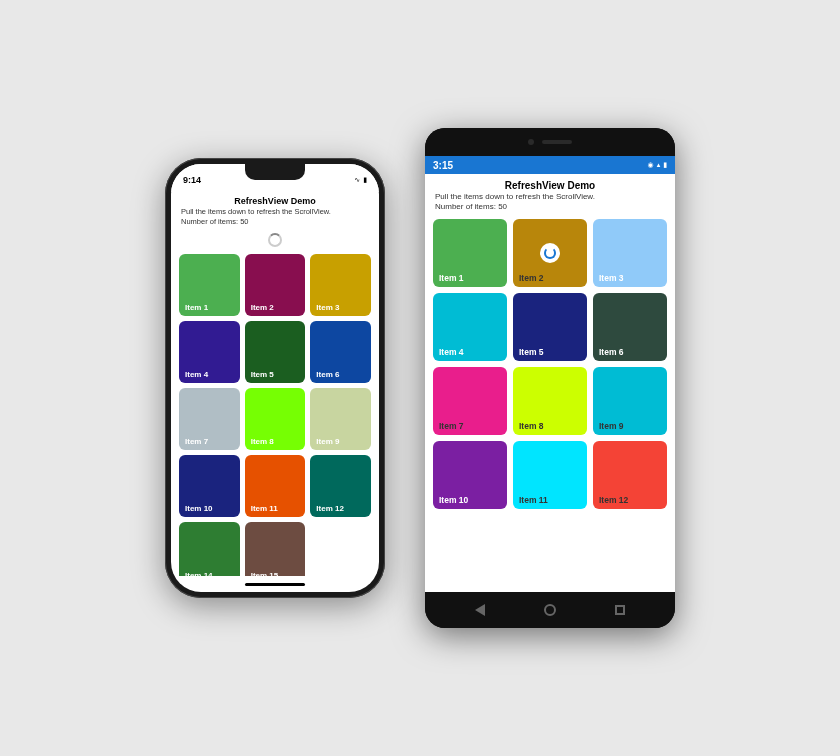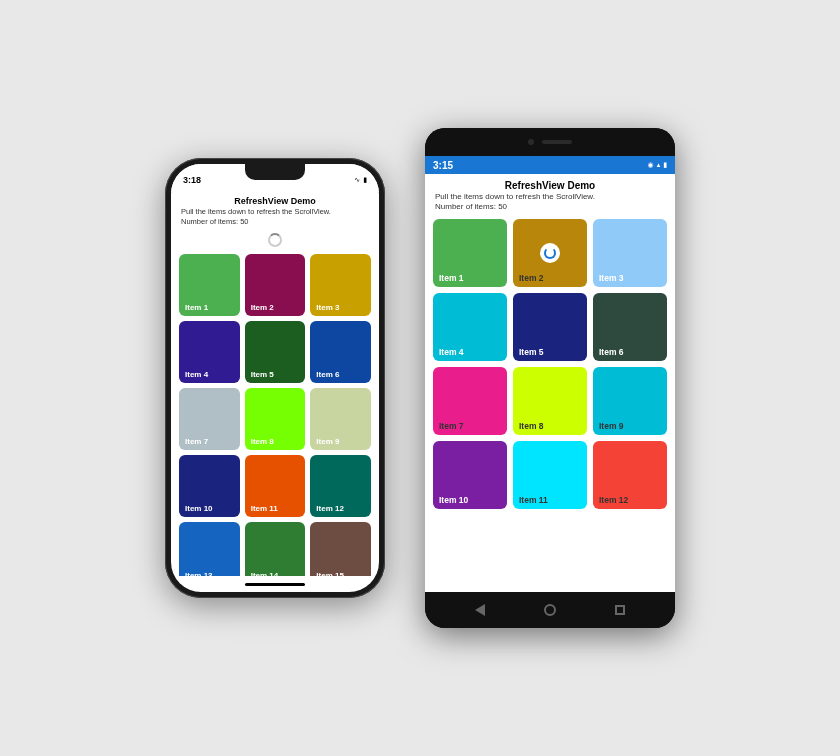--- a/index.html
+++ b/index.html
@@ -296,21 +296,21 @@
     }
   </style>
 </head>
 <body>
 
 <div class="ios-phone">
   <div class="ios-screen">
 
     <div class="ios-notch-bar">
       <div class="ios-notch"></div>
-      <span class="ios-time">3:18</span>
+      <span class="ios-time">9:14</span>
       <div class="ios-status-icons">
         <span>∿</span>
         <span>▮</span>
       </div>
     </div>
 
     <div class="ios-content">
       <div class="ios-header">
         <div class="ios-header-title">RefreshView Demo</div>
         <div class="ios-header-sub">Pull the items down to refresh the ScrollView.</div>
@@ -328,21 +328,20 @@
             <div class="grid-item" style="background-color: rgb(200, 160, 0);">Item 3</div>
             <div class="grid-item" style="background-color: rgb(49, 27, 146);">Item 4</div>
             <div class="grid-item" style="background-color: rgb(27, 94, 32);">Item 5</div>
             <div class="grid-item" style="background-color: rgb(13, 71, 161);">Item 6</div>
             <div class="grid-item" style="background-color: rgb(176, 190, 197);">Item 7</div>
             <div class="grid-item" style="background-color: rgb(118, 255, 3);">Item 8</div>
             <div class="grid-item" style="background-color: rgb(200, 213, 160);">Item 9</div>
             <div class="grid-item" style="background-color: rgb(26, 35, 126);">Item 10</div>
             <div class="grid-item" style="background-color: rgb(230, 81, 0);">Item 11</div>
             <div class="grid-item" style="background-color: rgb(0, 105, 92);">Item 12</div>
-            <div class="grid-item" style="background-color: rgb(21, 101, 192);">Item 13</div>
             <div class="grid-item" style="background-color: rgb(46, 125, 50);">Item 14</div>
             <div class="grid-item" style="background-color: rgb(109, 76, 65); text-decoration: underline;">Item 15</div>
           </div>
       </div>
     </div>
 
     <div class="ios-home-bar">
       <div class="home-bar-line"></div>
     </div>
   </div>

